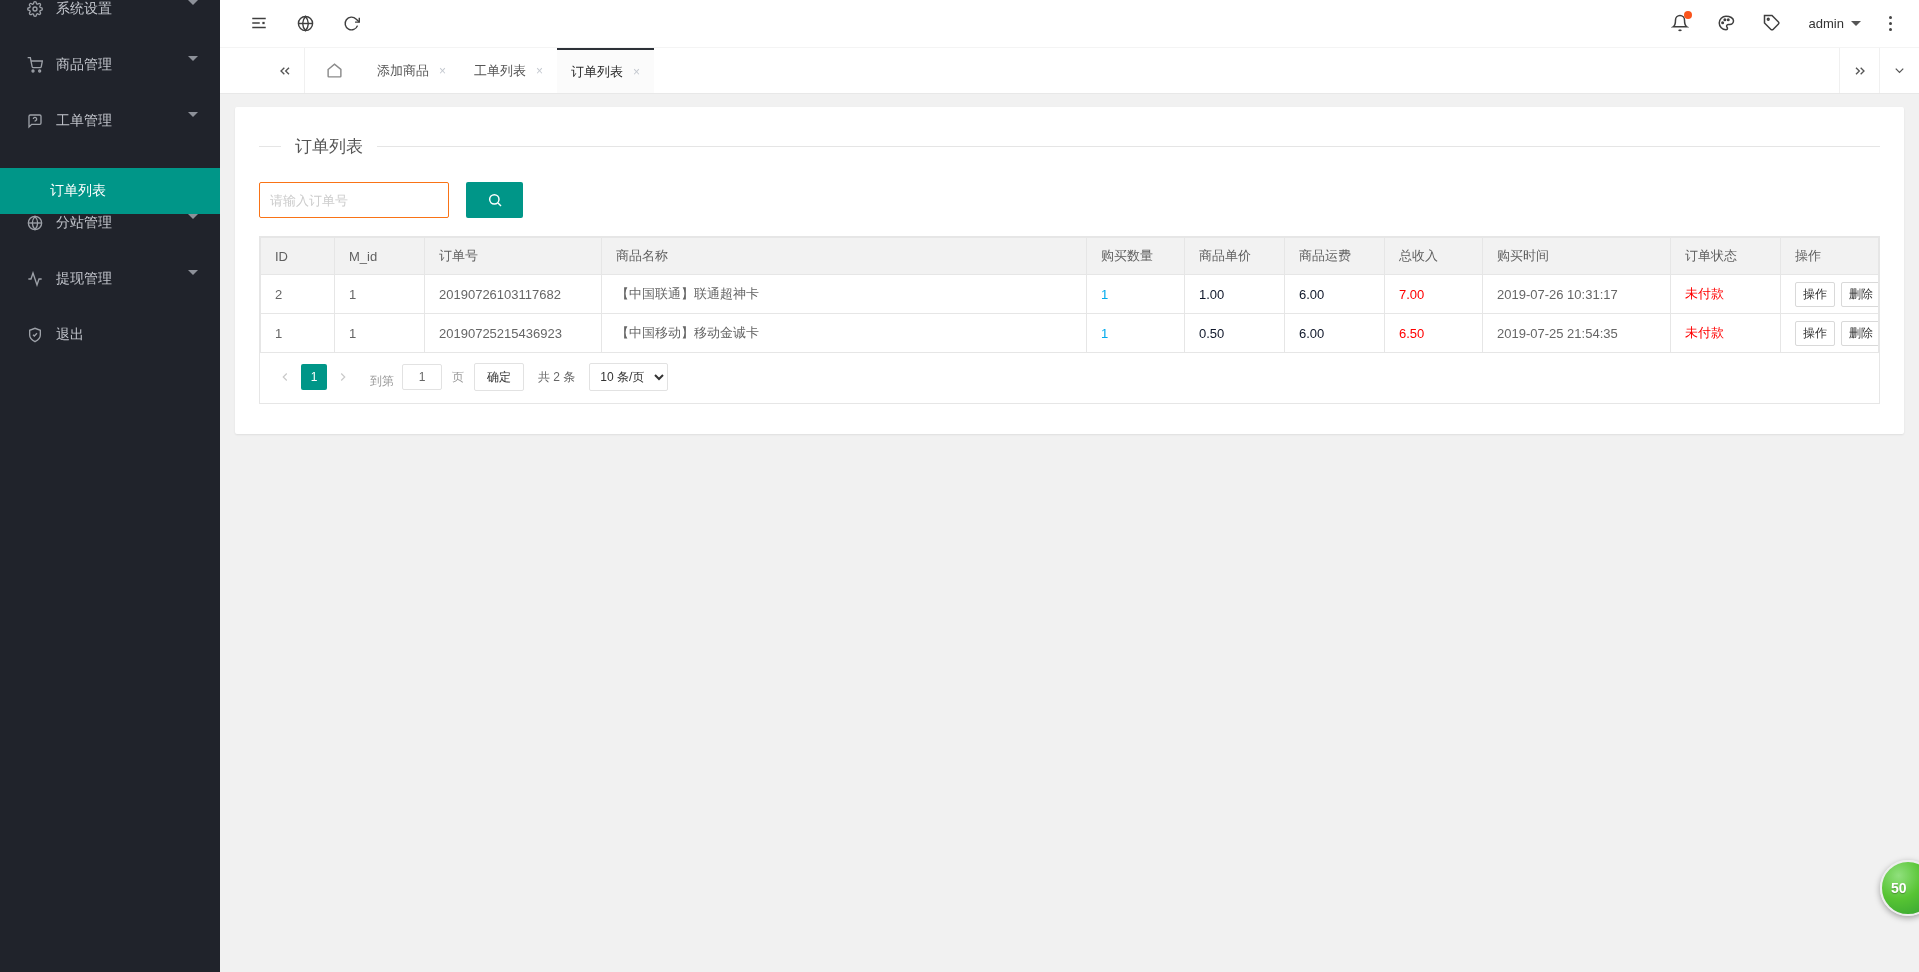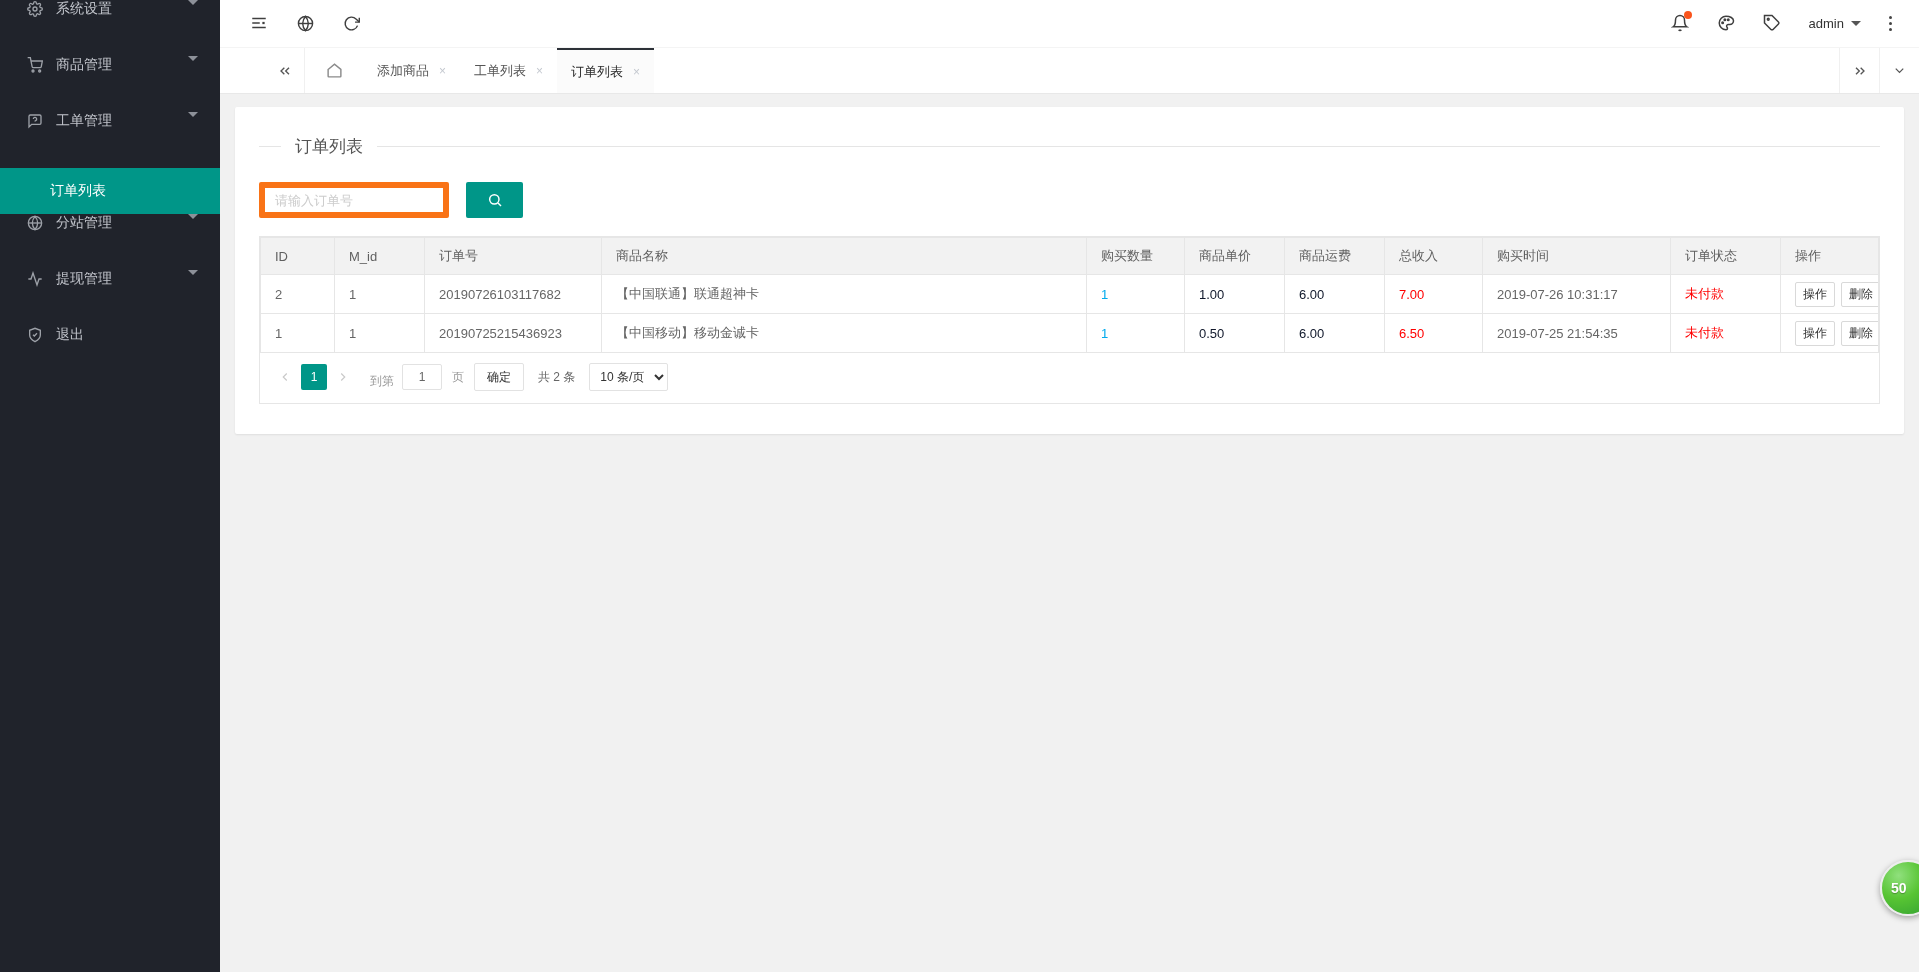--- a/index.html
+++ b/index.html
@@ -44,21 +44,21 @@
   
   .content { flex:1; padding:13px 15px; position:relative; background:#f1f1f1; overflow:hidden; }
   .card { background:#fff; box-shadow:0 1px 2px rgba(0,0,0,.08); border-radius:2px; padding:20px 20px 30px; }
 
   .field-title { display:flex; align-items:center; margin:8px 4px 24px; }
   .ft-line-s { width:22px; height:1px; background:#e5e5e5; }
   .ft-text { margin:0 14px; font-size:17px; color:#555; font-weight:400; }
   .ft-line-l { flex:1; height:1px; background:#e5e5e5; }
 
   .search-row { display:flex; align-items:center; margin:0 4px 18px; }
-  .search-input { width:190px; height:36px; border:6px solid #f97316; border-radius:2px; padding:0 10px; font-size:13px; color:#666; outline:none; }
+  .search-input { width:190px; height:36px; border:1px solid #f97316; border-radius:2px; padding:0 10px; font-size:13px; color:#666; outline:none; }
   .search-input::placeholder { color:#ccc; }
   .search-btn { width:57px; height:36px; margin-left:17px; background:#009688; border:none; border-radius:2px; display:flex; align-items:center; justify-content:center; cursor:pointer; color:#fff; }
 
   .table-wrap { margin:0 4px; border:1px solid #e6e6e6; }
   table { width:100%; border-collapse:collapse; font-size:13px; color:#666; table-layout:fixed; }
   th { background:#f2f2f2; font-weight:400; text-align:left; height:37px; padding:0 14px; border:1px solid #e6e6e6; color:#5f5f5f; overflow:hidden; white-space:nowrap; }
   td { height:39px; padding:0 14px; border:1px solid #e6e6e6; background:#fff; overflow:hidden; white-space:nowrap; }
   .c-qty   { color:#01aaed; }
   .c-price { color:#0f172a; }
   .c-total { color:#f00; }

